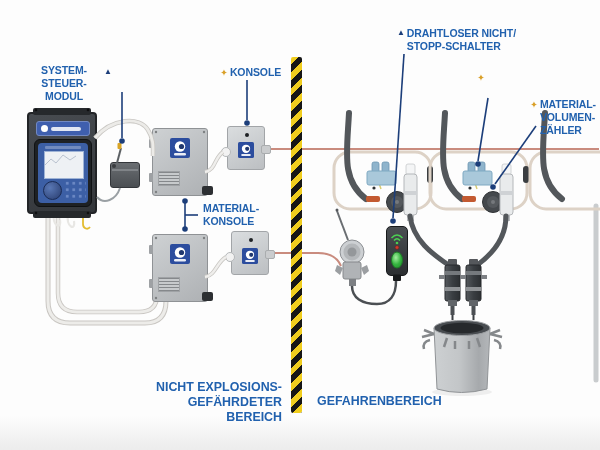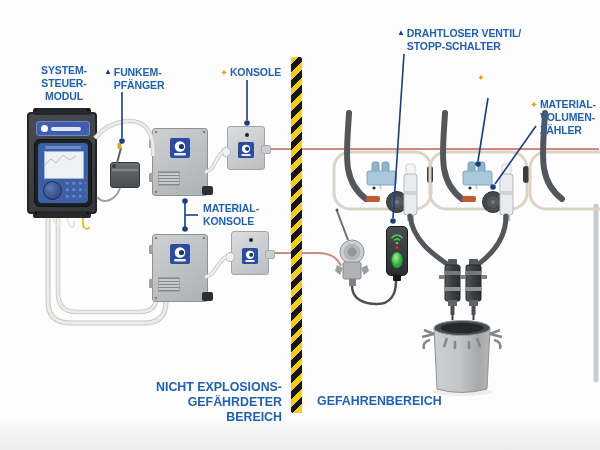--- a/index.html
+++ b/index.html
@@ -327,30 +327,28 @@
 
   <div id="tape"></div>
 
   <div class="lbl" style="left:26px;top:64px;width:76px;text-align:center">
     <span class="txt">SYSTEM-
 STEUER-
 MODUL</span>
   </div>
   <div class="lbl row" style="left:104px;top:66px">
     <span class="mk tri">▲</span>
-    <span class="txt">FUNKEM-
-PFÄNGER</span>
   </div>
   <div class="lbl row" style="left:220px;top:66px">
     <span class="mk dia">✦</span>
     <span class="txt">KONSOLE</span>
   </div>
   <div class="lbl row" style="left:397px;top:27px">
     <span class="mk tri">▲</span>
-    <span class="txt">DRAHTLOSER VENTIL/
+    <span class="txt">DRAHTLOSER NICHT/
 STOPP-SCHALTER</span>
   </div>
   <div class="lbl row" style="left:477px;top:71px">
     <span class="mk dia">✦</span>
   </div>
   <div class="lbl row" style="left:530px;top:98px">
     <span class="mk dia">✦</span>
     <span class="txt">MATERIAL-
 VOLUMEN-
 ZÄHLER</span>

